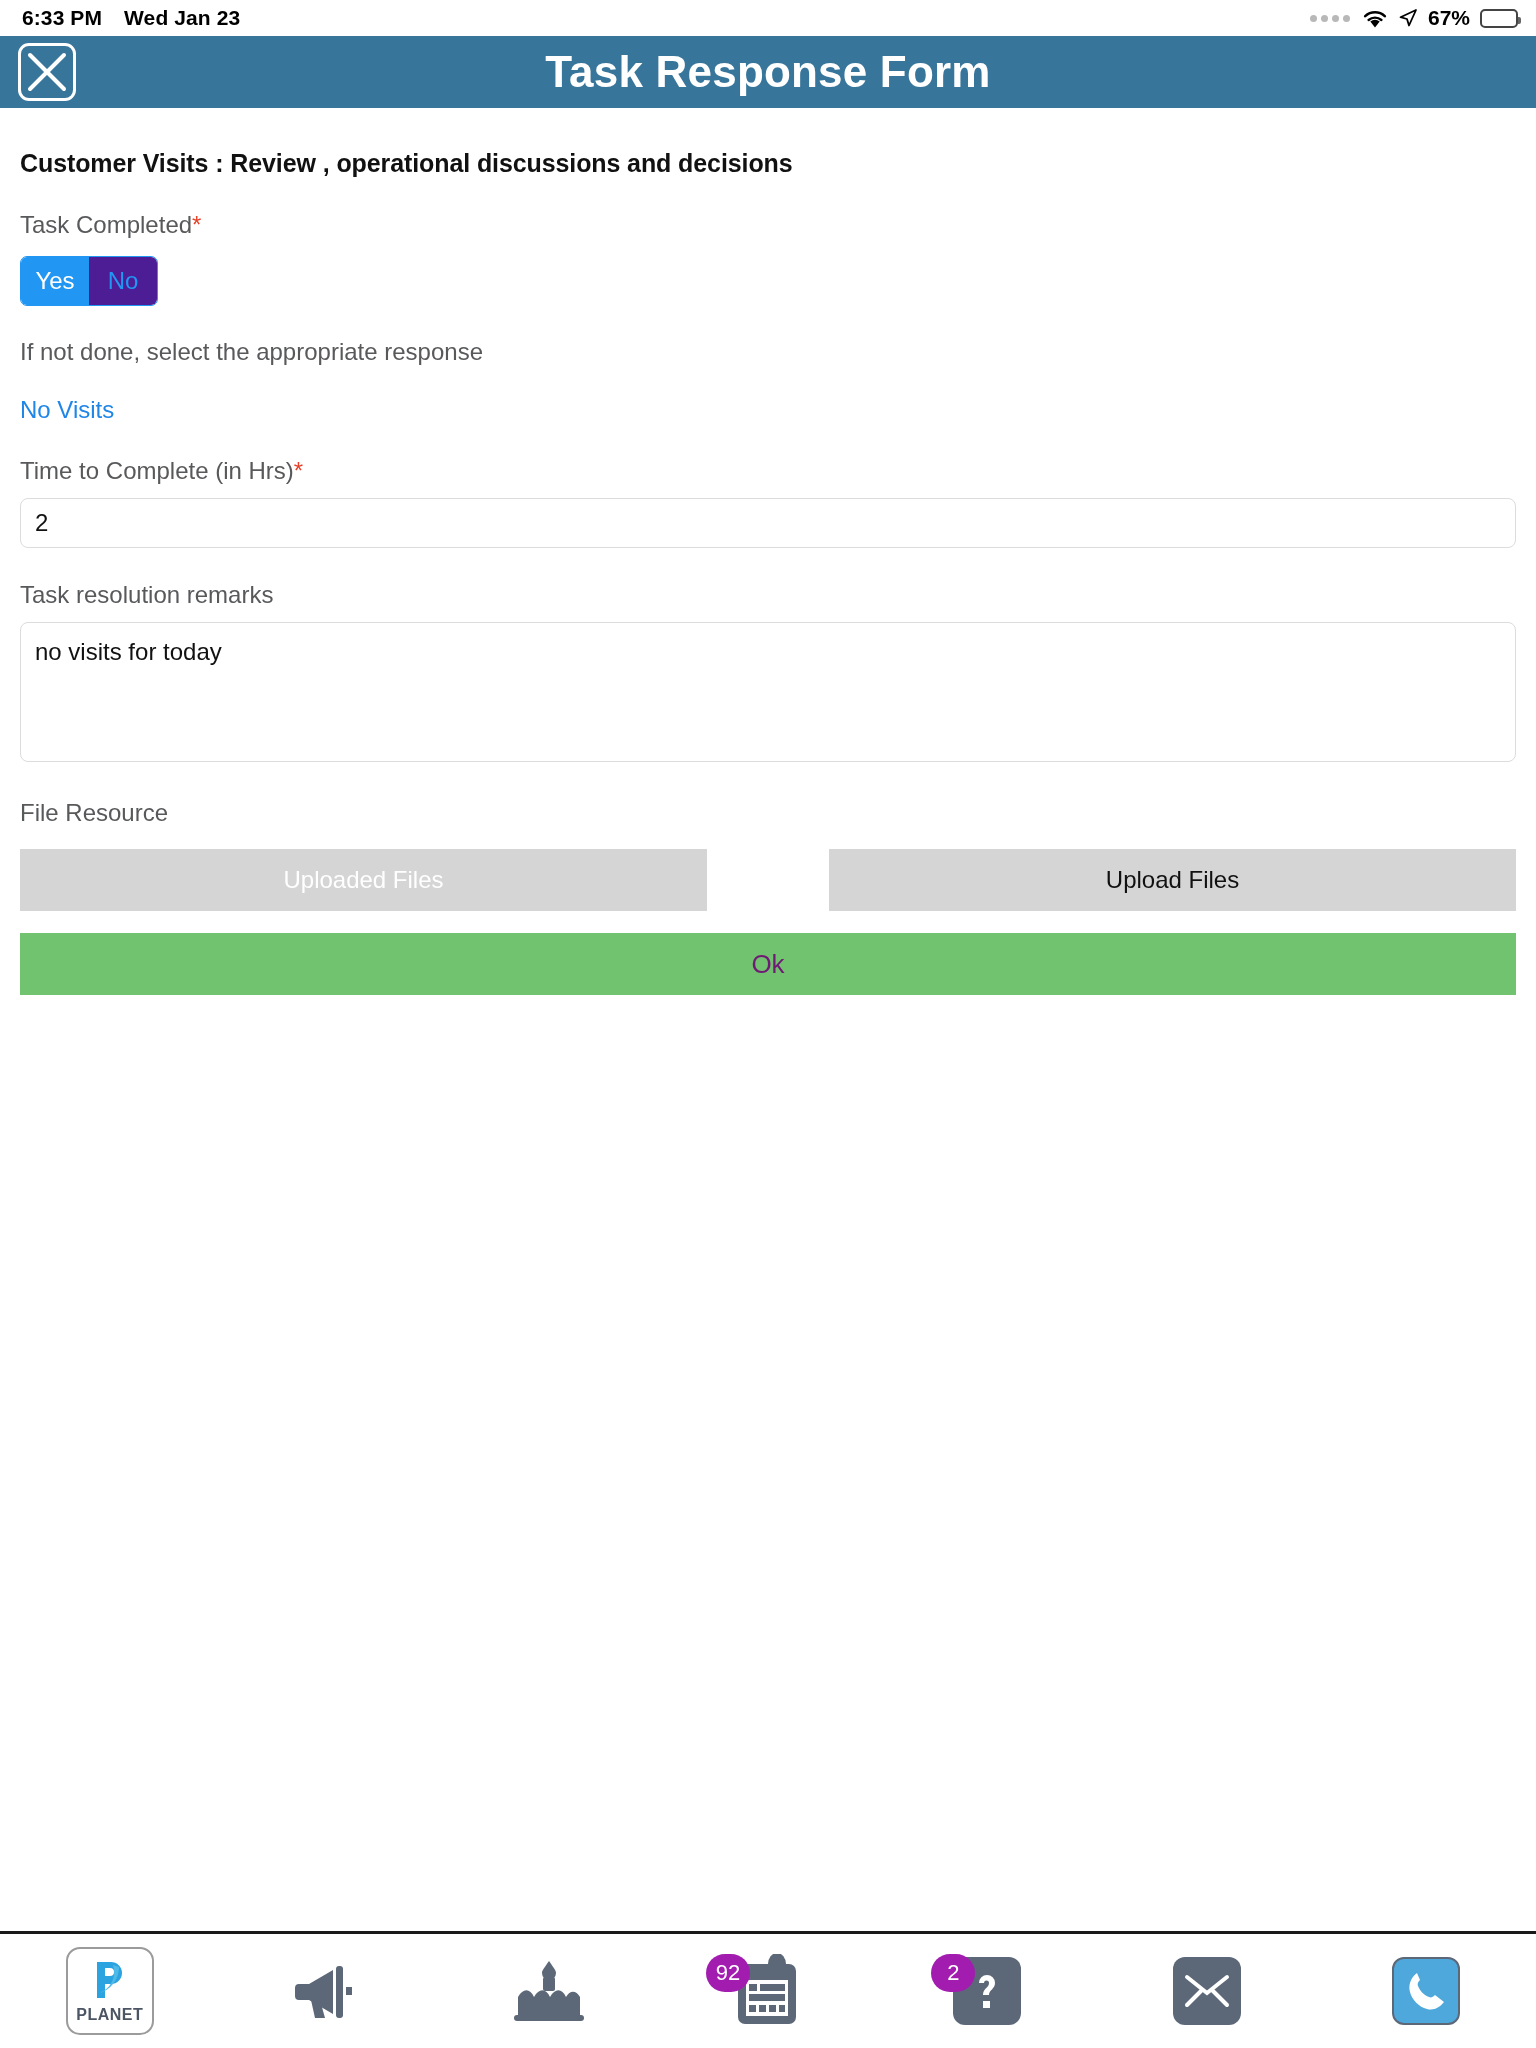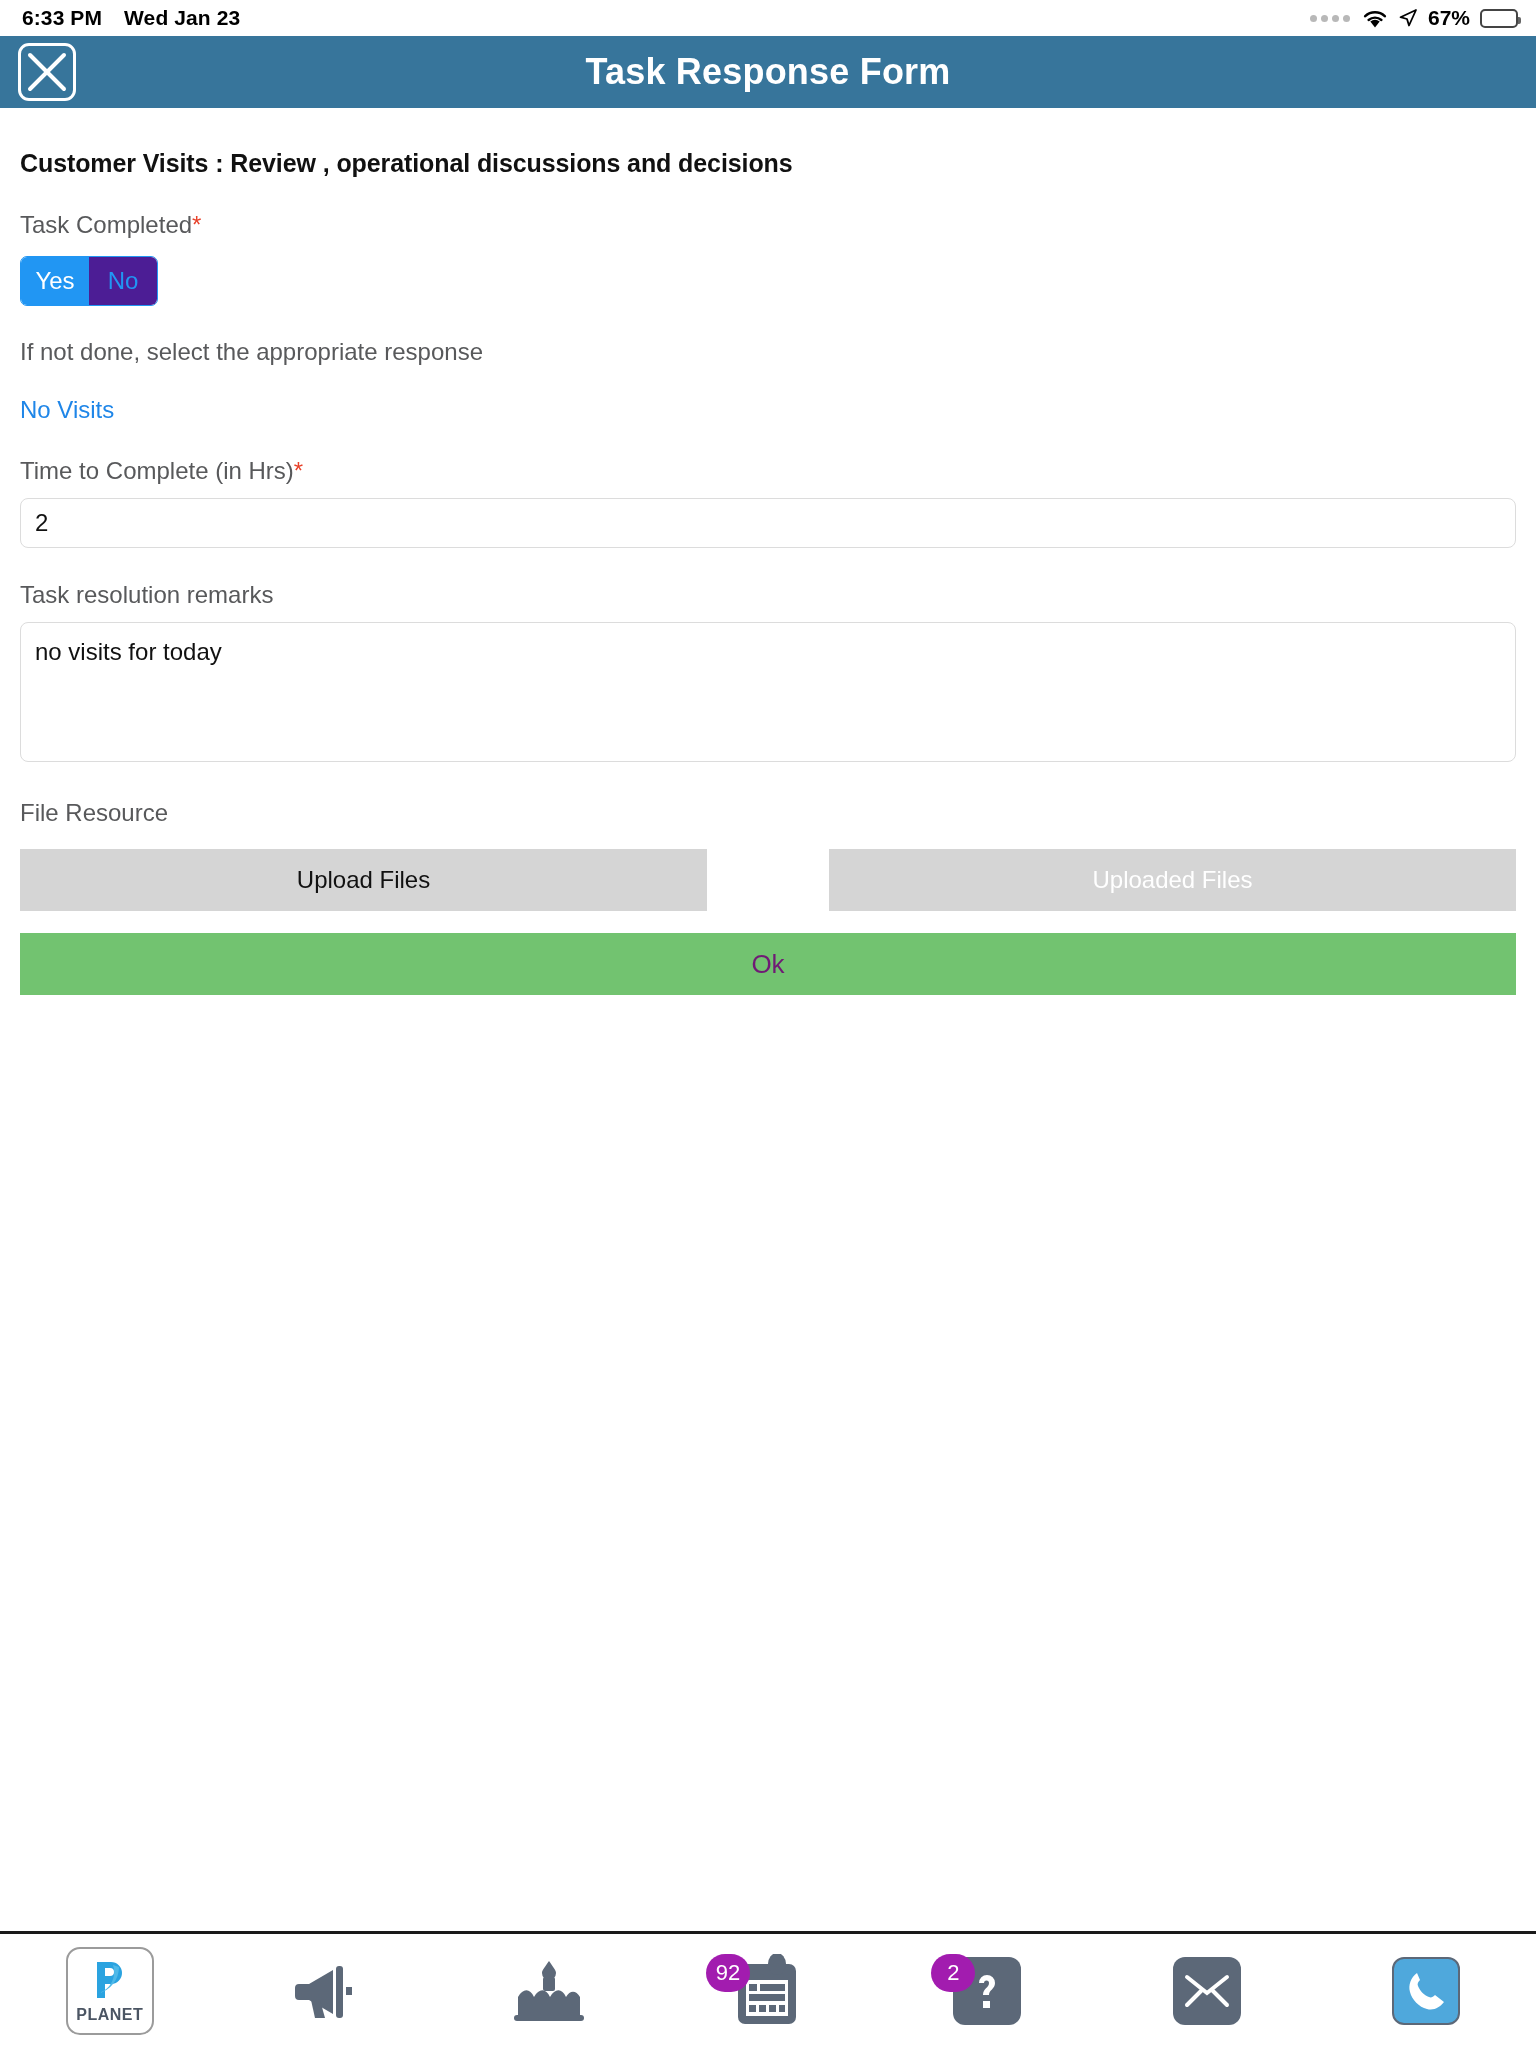--- a/index.html
+++ b/index.html
@@ -55,21 +55,21 @@
     border-radius: 11px;
     position: relative;
     flex: none;
     cursor: pointer;
   }
   .header-title {
     position: absolute;
     left: 0; right: 0;
     text-align: center;
     color: #ffffff;
-    font-size: 36px;
+    font-size: 44px;
     font-weight: bold;
     letter-spacing: .2px;
     pointer-events: none;
   }
 
   
   .content { padding: 0 20px; }
   .form-heading {
     font-size: 25px;
     font-weight: bold;
@@ -297,22 +297,22 @@
     <span>Time to Complete (in Hrs)</span><span class="req-tight">*</span>
   </div>
   <input class="text-input" type="text" value="2" style="">
 
   <div class="field-label">Task resolution remarks</div>
   <textarea class="textarea-input" style="">no visits for today</textarea>
 
   <div class="field-label">File Resource</div>
 
   <div class="file-row">
+    <button class="file-btn disabled">Uploaded Files</button>
     <button class="file-btn primary">Upload Files</button>
-    <button class="file-btn disabled">Uploaded Files</button>
   </div>
 
   <button class="ok-btn">Ok</button>
 </div>
 
 <div class="toolbar">
 
   <div class="tb-item">
     <div class="planet-logo">
       <svg width="54" height="46" viewBox="0 0 54 46">

